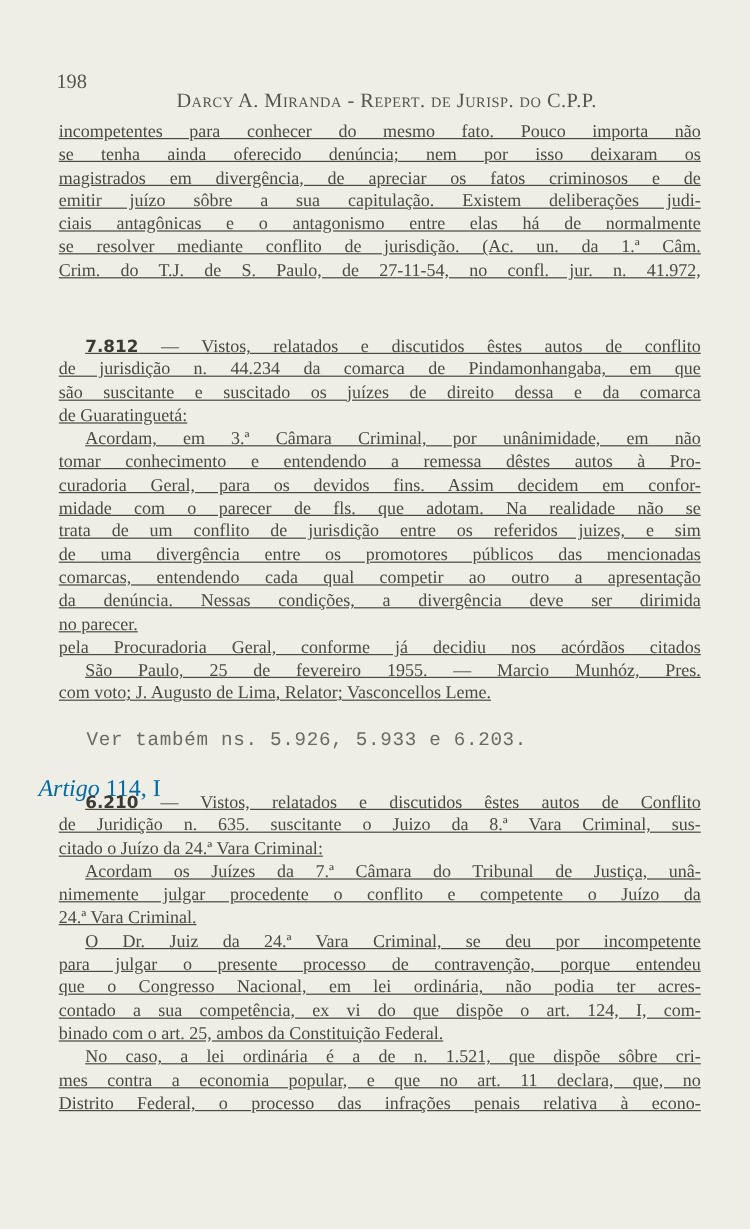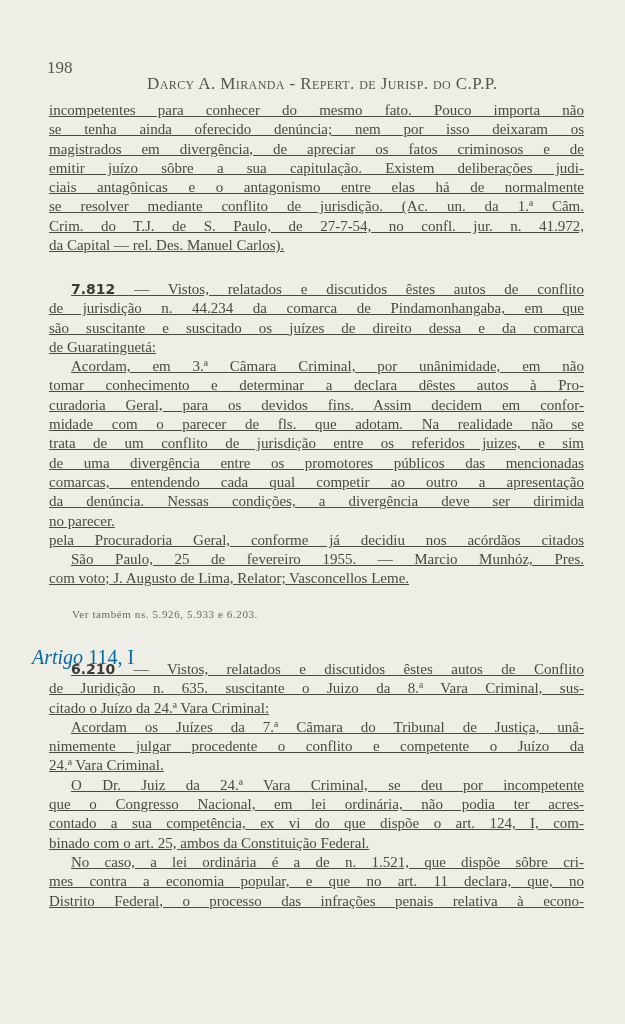--- a/index.html
+++ b/index.html
@@ -25,21 +25,21 @@
     font-family: "Liberation Serif", serif;
     font-size: 15px; line-height: 19.3px;
     text-align: justify; color: #4a4a44; text-decoration: underline;
   }
   .line { display: block; white-space: nowrap; text-align-last: justify; text-align: justify; }
   .line.last { text-align-last: left; }
   .indent { padding-left: 22px; }
   .num { font-family: "DejaVu Sans", sans-serif; font-weight: bold; font-size: 14px; color: #3b3b36; }
   .note {
     position: absolute; left: 72px; top: 608px;
-    font-family: Liberation Serif, serif; font-size: 11px; color: #6a6a63; letter-spacing: 0.6px;
+    font-family: Liberation Mono, monospace; font-size: 16px; color: #6a6a63; letter-spacing: 0.6px;
   }
   .section-head {
     position: absolute; left: 32px; top: 646px;
     font-family: "Liberation Serif", serif; font-size: 20px; color: #0369a1;
   }
   .section-head i { font-style: italic; }
 </style>
 </head>
 <body>
 
@@ -50,31 +50,30 @@
     <span class="running-head">Darcy A. Miranda - Repert. de Jurisp. do C.P.P.</span>
   </div>
 
   <div class="body-text" style="top:101px;">
     <span class="line">incompetentes para conhecer do mesmo fato.  Pouco importa não</span>
     <span class="line">se tenha ainda oferecido denúncia; nem por isso deixaram os</span>
     <span class="line">magistrados em divergência, de apreciar os fatos criminosos e de</span>
     <span class="line">emitir juízo sôbre a sua capitulação.  Existem deliberações judi-</span>
     <span class="line">ciais antagônicas e o antagonismo entre elas há de normalmente</span>
     <span class="line">se resolver mediante conflito de jurisdição. (Ac. un. da 1.ª Câm.</span>
-    <span class="line">Crim. do T.J. de S. Paulo, de 27-7-54, no confl. jur. n. 41.972,</span>
-    <span class="line last">da Capital — rel. Des. Manuel Carlos).</span>
+    <span class="line">Crim. do T.J. de S. Paulo, de 27-11-54, no confl. jur. n. 41.972,</span>
   </div>
 
   <div class="body-text" style="top:280px;">
     <span class="line indent"><span class="num">7.812</span><span> — Vistos, relatados e discutidos êstes autos de conflito</span></span>
     <span class="line">de jurisdição n. 44.234 da comarca de Pindamonhangaba, em que</span>
     <span class="line">são suscitante e suscitado os juízes de direito dessa e da comarca</span>
     <span class="line last">de Guaratinguetá:</span>
     <span class="line indent">Acordam, em 3.ª Câmara Criminal, por unânimidade, em não</span>
-    <span class="line">tomar conhecimento e determinar a declara dêstes autos à Pro-</span>
+    <span class="line">tomar conhecimento e entendendo a remessa dêstes autos à Pro-</span>
     <span class="line">curadoria Geral, para os devidos fins.  Assim decidem em confor-</span>
     <span class="line">midade com o parecer de fls. que adotam.  Na realidade não se</span>
     <span class="line">trata de um conflito de jurisdição entre os referidos juizes, e sim</span>
     <span class="line">de uma divergência entre os promotores públicos das mencionadas</span>
     <span class="line">comarcas, entendendo cada qual competir ao outro a apresentação</span>
     <span class="line">da denúncia.  Nessas condições, a divergência deve ser dirimida</span>
     <span class="line last">no parecer.</span>
     <span class="line">pela Procuradoria Geral, conforme já decidiu nos acórdãos citados</span>
     <span class="line indent">São Paulo, 25 de fevereiro 1955. — Marcio Munhóz, Pres.</span>
     <span class="line last">com voto; J. Augusto de Lima, Relator; Vasconcellos Leme.</span>
@@ -87,20 +86,21 @@
   </div>
 
   <div class="body-text" style="top:660px;">
     <span class="line indent"><span class="num">6.210</span><span> — Vistos, relatados e discutidos êstes autos de Conflito</span></span>
     <span class="line">de Juridição n. 635. suscitante o Juizo da 8.ª Vara Criminal, sus-</span>
     <span class="line last">citado o Juízo da 24.ª Vara Criminal:</span>
     <span class="line indent">Acordam os Juízes da 7.ª Câmara do Tribunal de Justiça, unâ-</span>
     <span class="line">nimemente julgar procedente o conflito e competente o Juízo da</span>
     <span class="line last">24.ª Vara Criminal.</span>
     <span class="line indent">O Dr. Juiz da 24.ª Vara Criminal, se deu por incompetente</span>
+    <span class="line">para julgar o presente processo de contravenção, porque entendeu</span>
     <span class="line">que o Congresso Nacional, em lei ordinária, não podia ter acres-</span>
     <span class="line">contado a sua competência, ex vi do que dispõe o art. 124, I, com-</span>
     <span class="line last">binado com o art. 25, ambos da Constituição Federal.</span>
     <span class="line indent">No caso, a lei ordinária é a de n. 1.521, que dispõe sôbre cri-</span>
     <span class="line">mes contra a economia popular, e que no art. 11 declara, que, no</span>
     <span class="line">Distrito Federal, o processo das infrações penais relativa à econo-</span>
   </div>
 
 </div>
 

